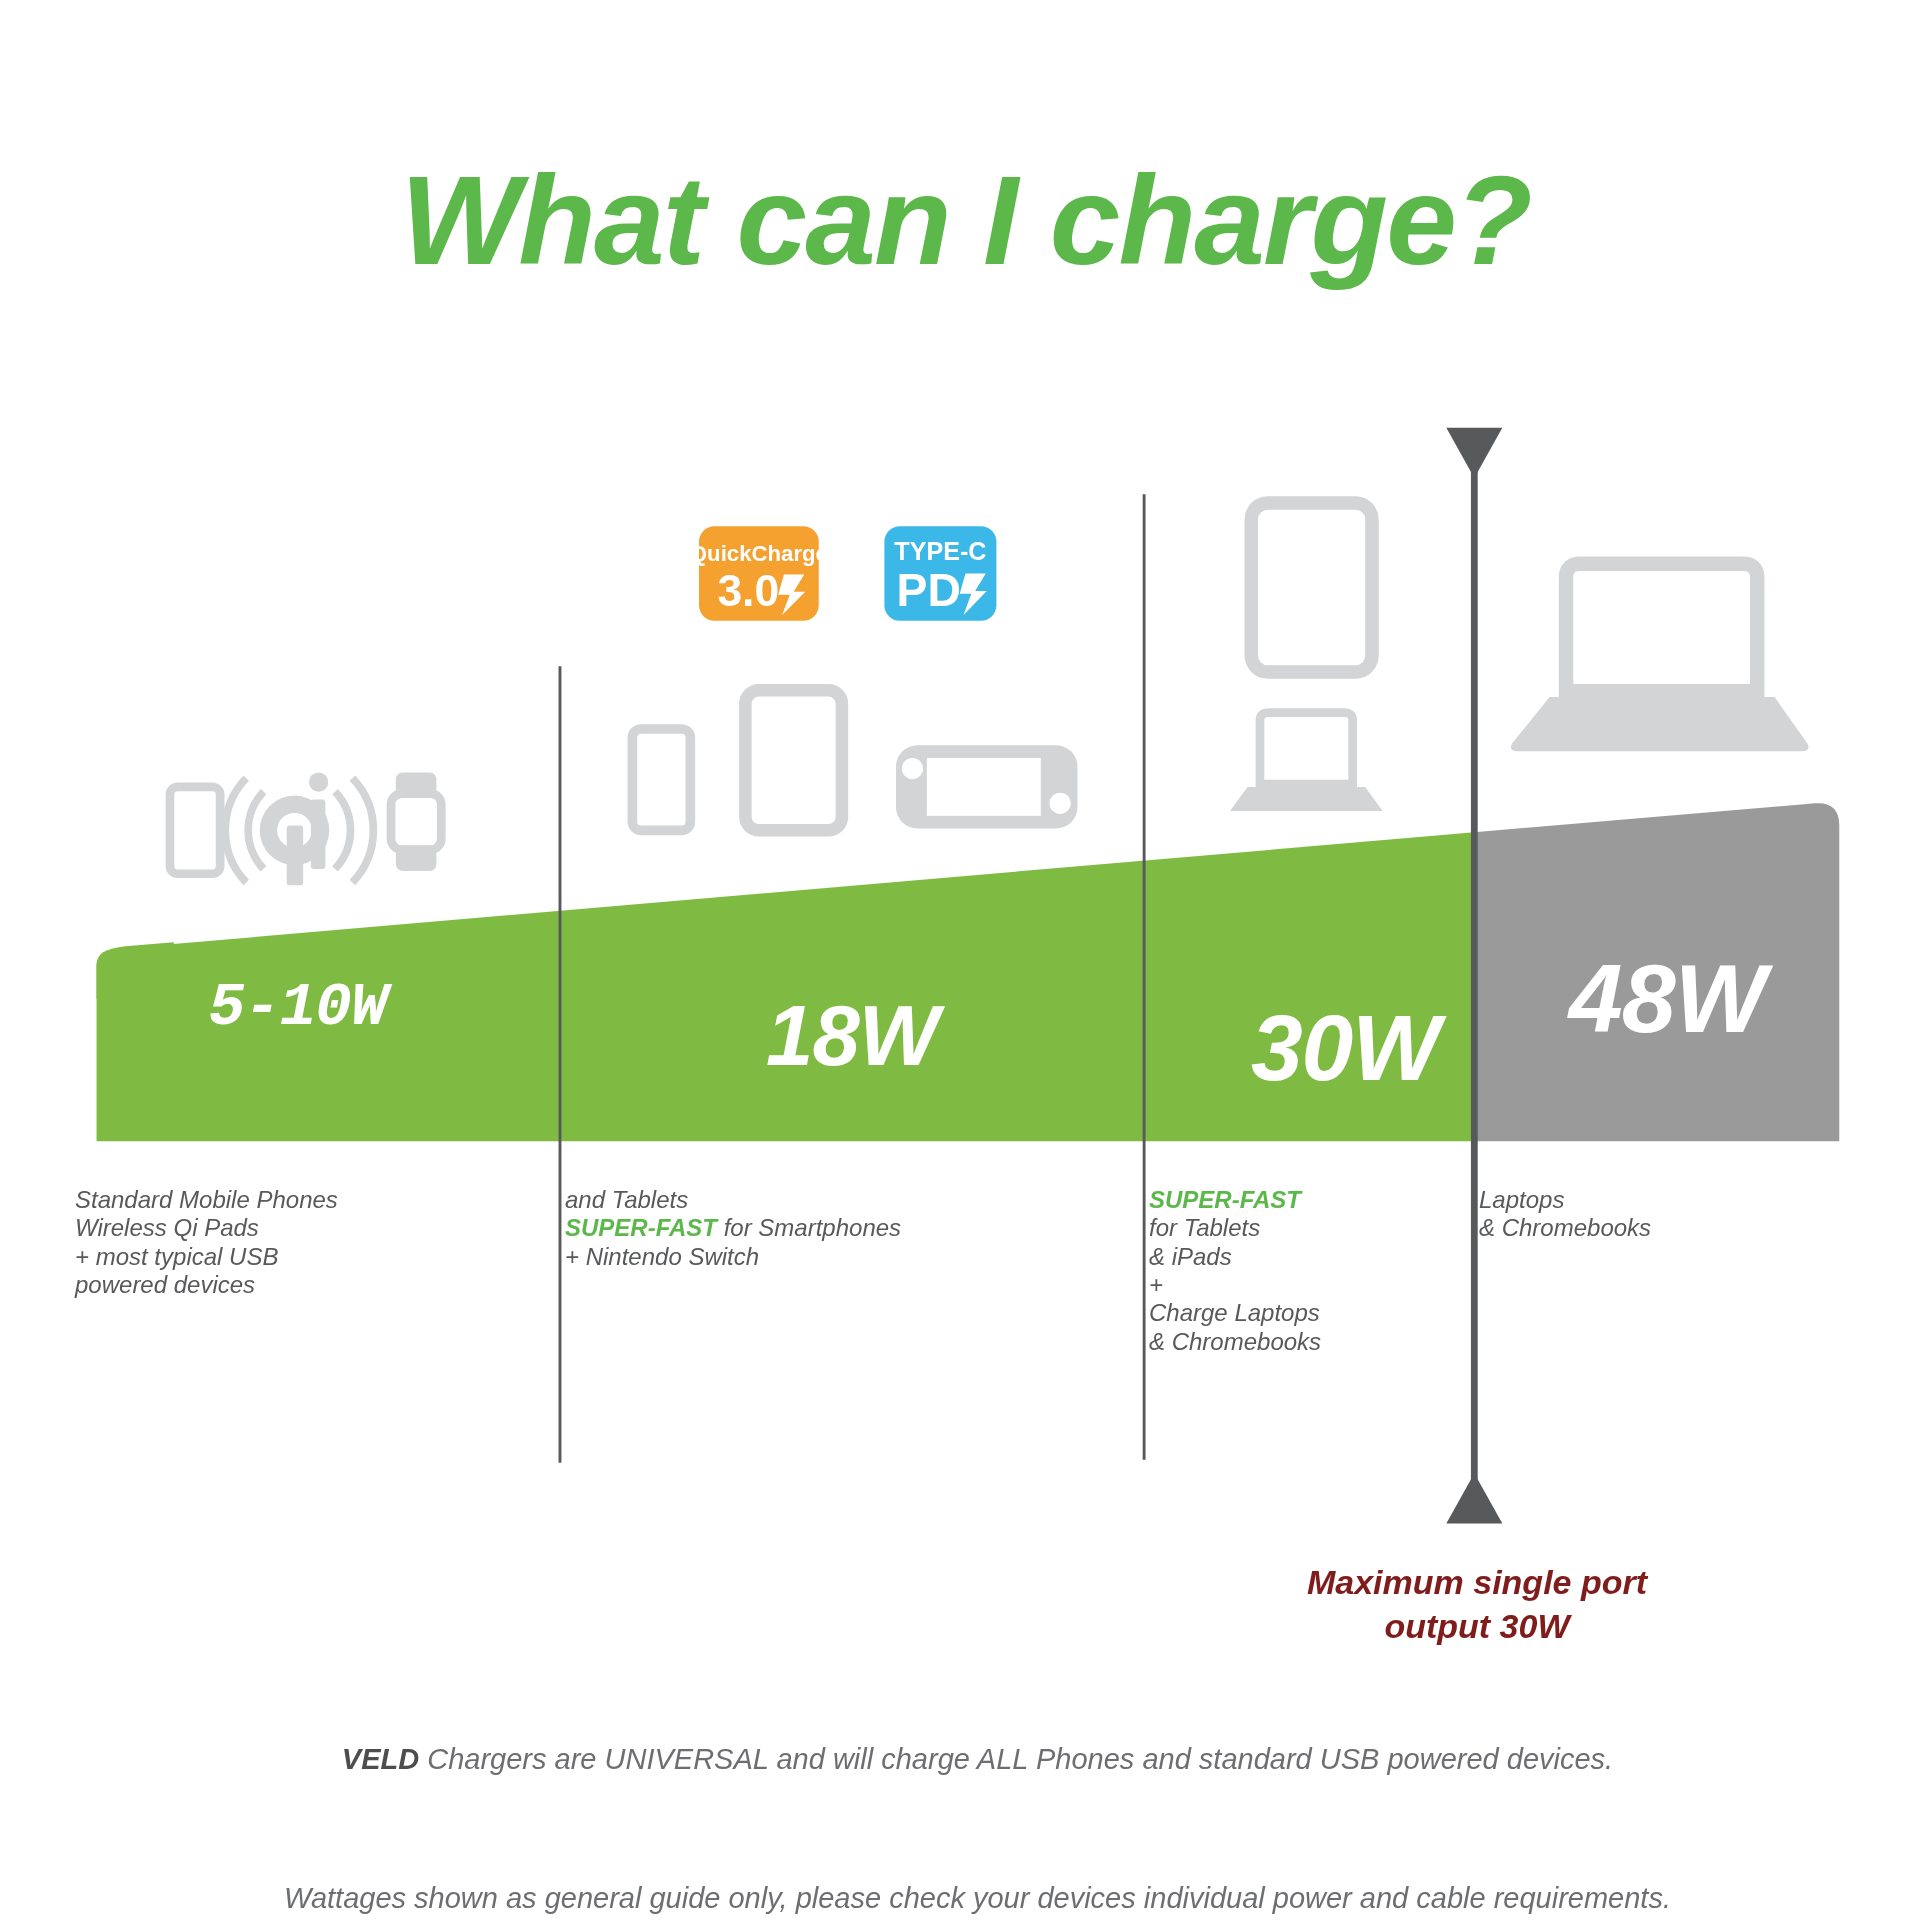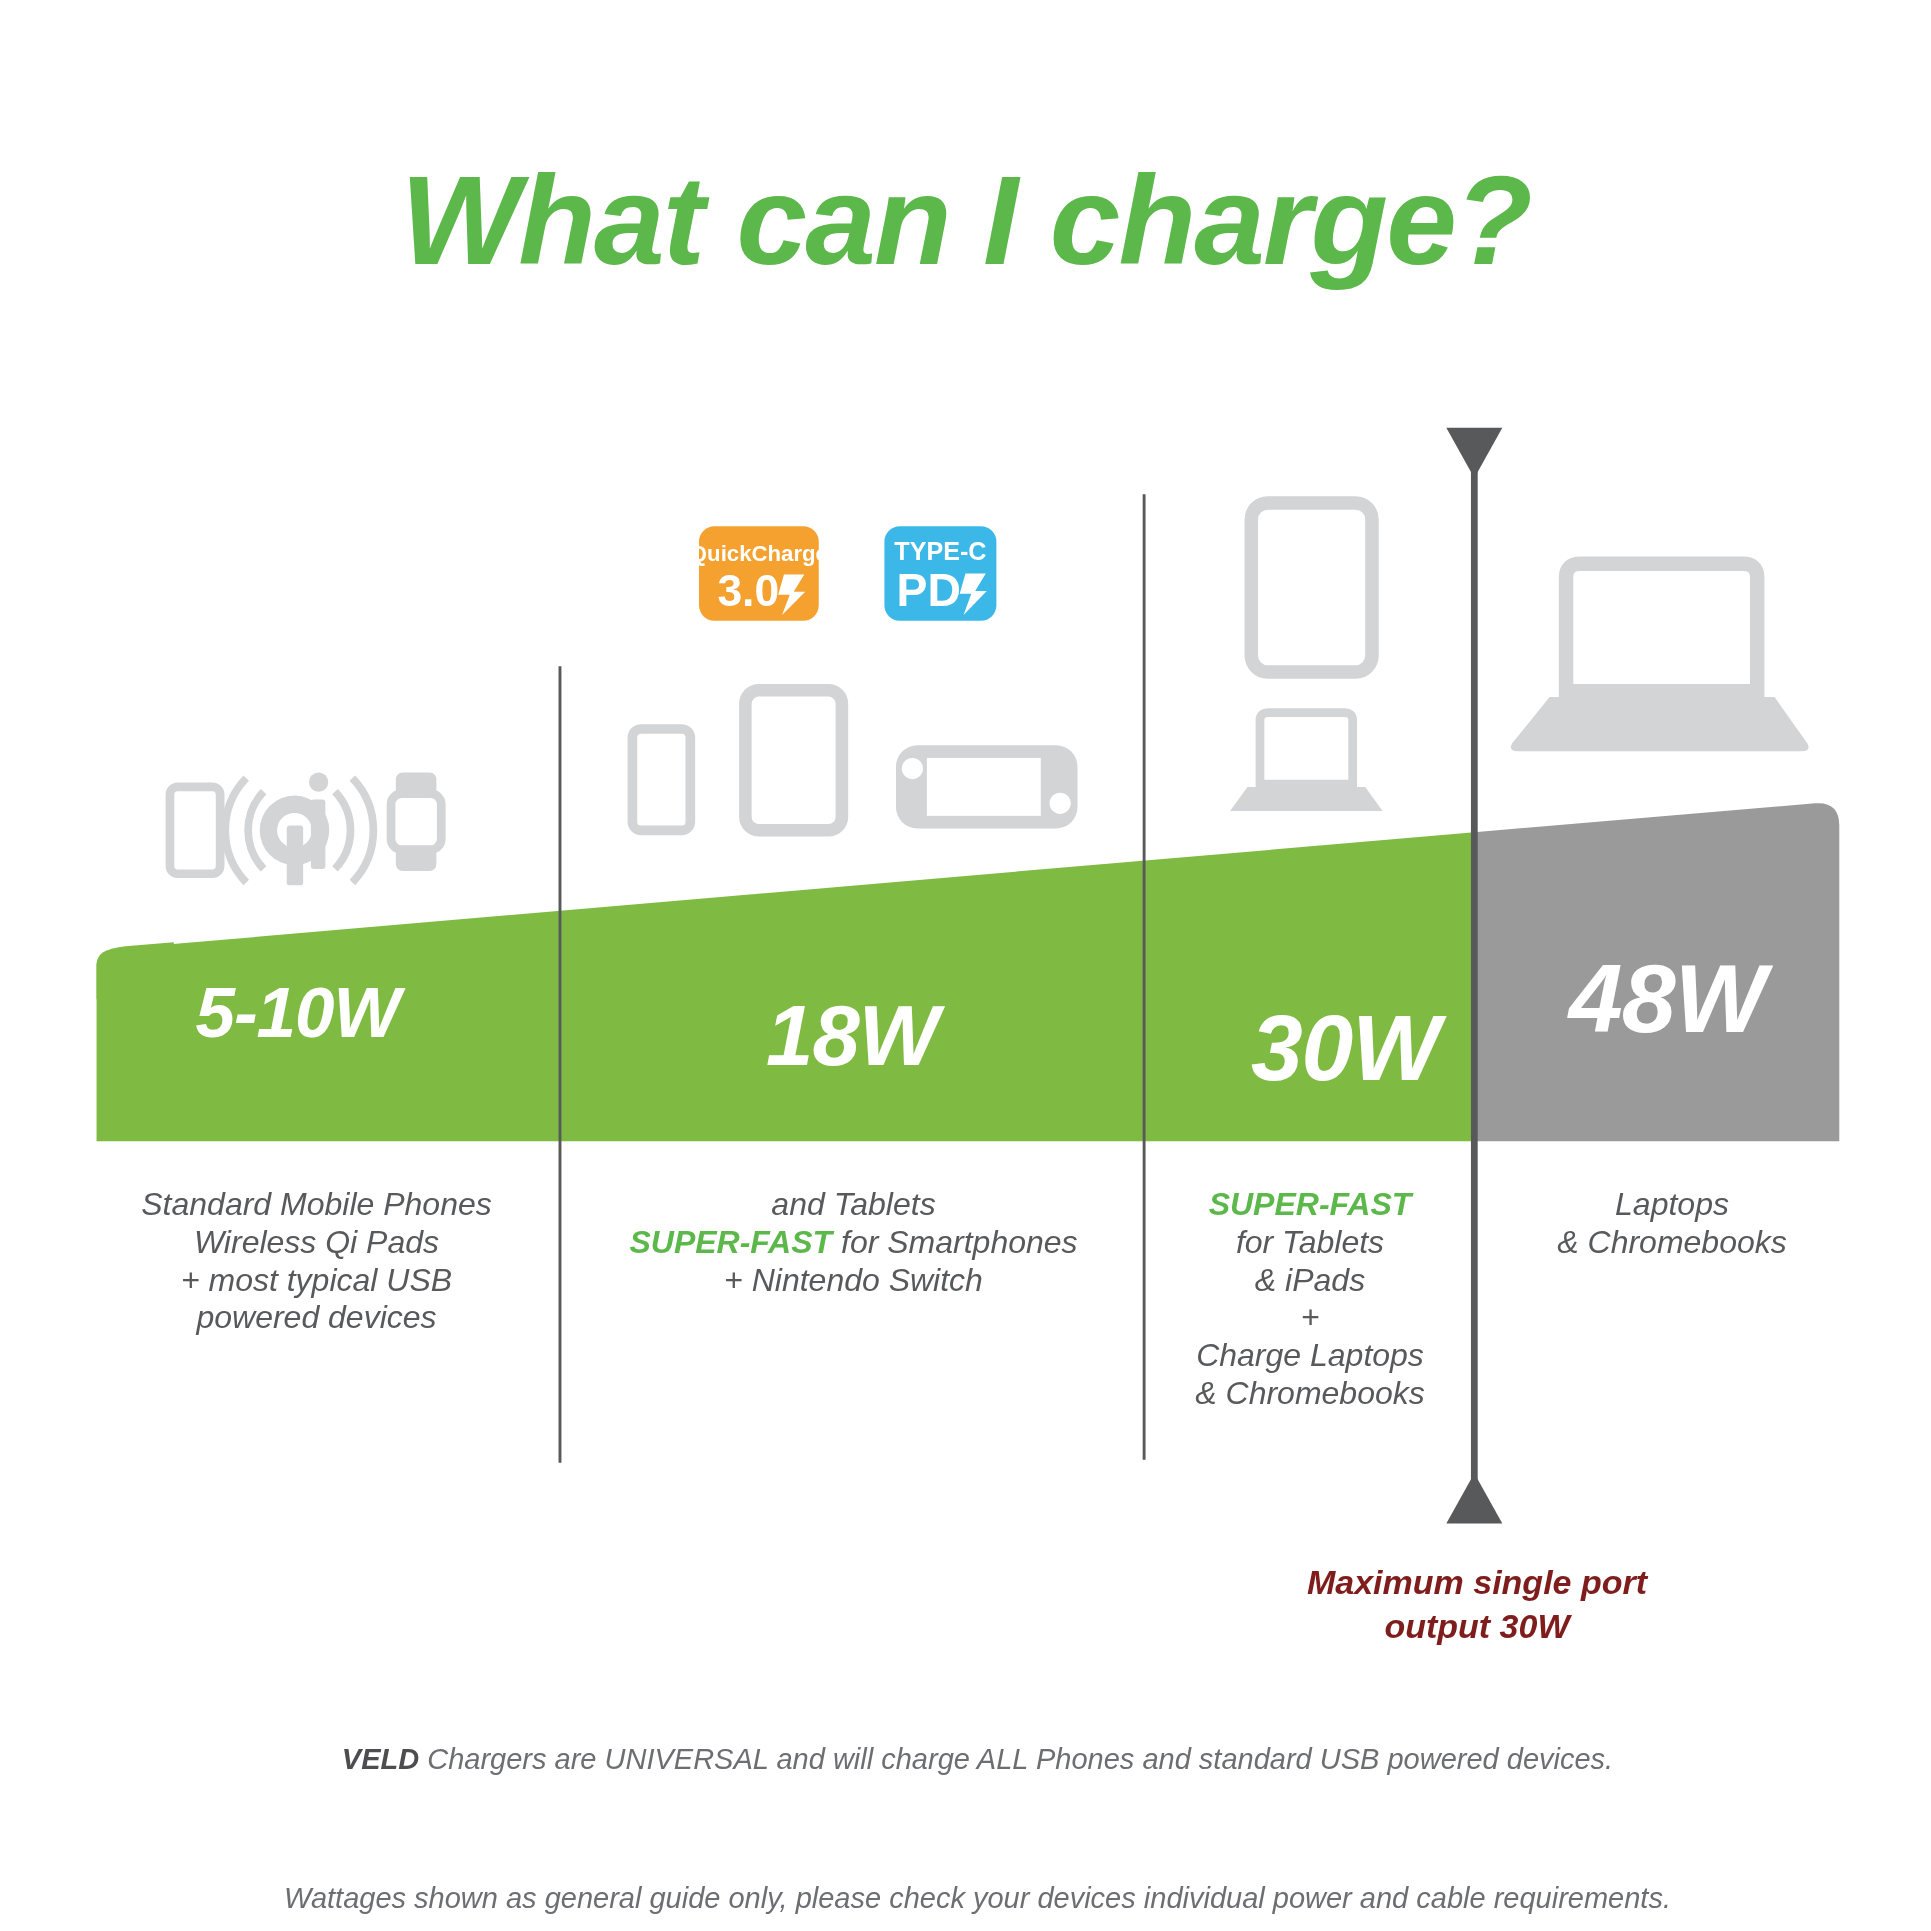--- a/index.html
+++ b/index.html
@@ -33,32 +33,31 @@
   .watt{
     position:absolute;
     color:#ffffff;
     font-weight:700;
     font-style:italic;
     text-align:center;
     line-height:1;
     white-space:nowrap;
     letter-spacing:-1px;
   }
-  .watt.w1{left:97px;  top:977px; width:401px; font-size:71px;}
+  .watt.w1{left:97px;  top:977px; width:401px; font-size:61px;font-family:Liberation Mono, monospace;}
   .watt.w2{left:560px;  top:993px; width:584px; font-size:85px;}
   .watt.w3{left:1144px; top:1002px;  width:330px; font-size:93px;margin-left:36px;}
   .watt.w4{left:1474px; top:950px;  width:386px; font-size:97px;}
 
   
   .cap{
     position:absolute;
-    text-align:center;
     font-style:italic;
     color:#58595b;
-    font-size:32px;
+    font-size:24px;
     line-height:1.18;
   }
   .cap .sf{color:#5cb84a;font-weight:700;}
   .cap.c1{left:75px;   top:1186px; width:483px;}
   .cap.c2{left:565px;  top:1186px; width:577px;}
   .cap.c3{left:1149px; top:1186px; width:322px;}
   .cap.c4{left:1479px; top:1186px; width:386px;}
 
   
   .arrow-note{

